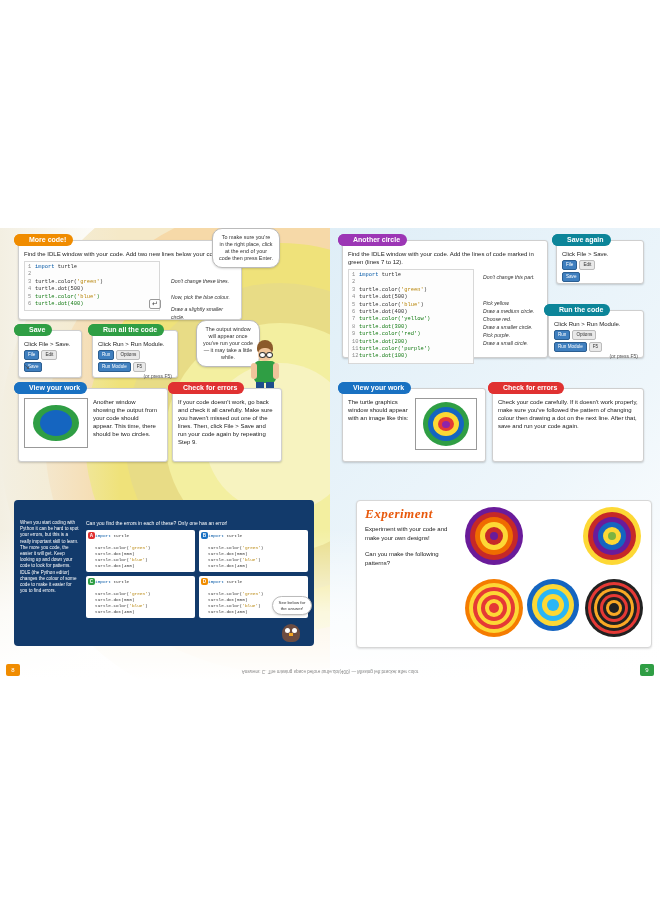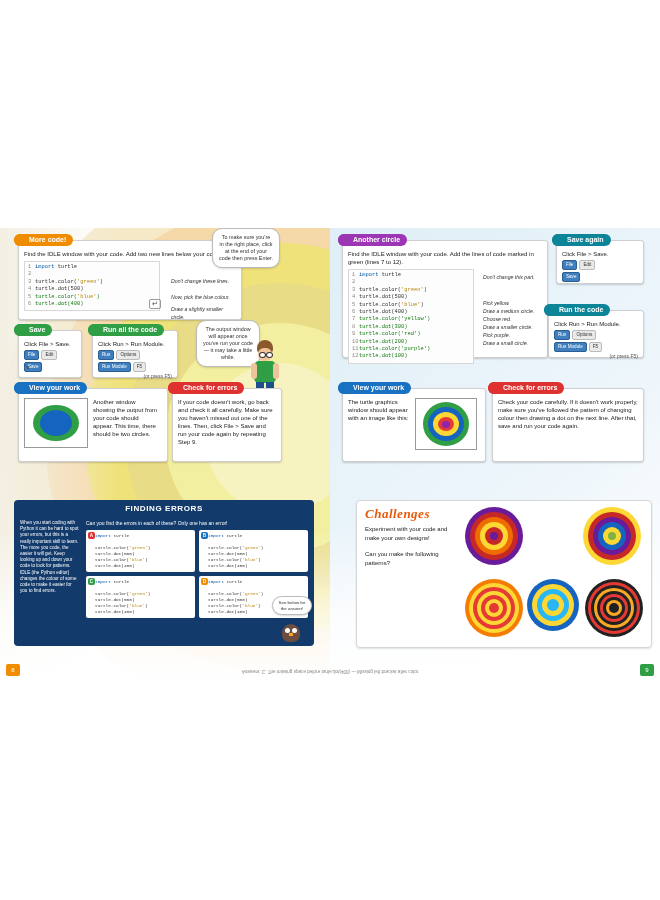--- a/index.html
+++ b/index.html
@@ -248,21 +248,20 @@
       </div>
     </div>
 
     <div class="step" style="left:492px;top:160px;width:150px;height:72px;">
       <div class="num warn-hd">!</div>
       <div class="step-hd warn-hd">Check for errors</div>
       <div class="body">Check your code carefully. If it doesn't work properly, make sure you've followed the pattern of changing colour then drawing a dot on the next line. After that, save and run your code again.</div>
     </div>
 
     <div class="fe">
-      <div class="fe-title">FINDING ERRORS</div>
       <div class="fe-left">When you start coding with Python it can be hard to spot your errors, but this is a really important skill to learn. The more you code, the easier it will get. Keep looking up and down your code to look for patterns. IDLE (the Python editor) changes the colour of some code to make it easier for you to find errors.</div>
       <div class="fe-right">
         <div class="fe-q">Can you find the errors in each of these? Only one has an error!</div>
         <div class="fe-grid">
           <div class="fe-cell">
             <div class="fe-tag" style="background:#e03131">A</div>
             <div class="fe-code"><span class="kw">import</span> turtle</div>
             <div class="fe-code">&nbsp;</div>
             <div class="fe-code">turtle.color(<span class="str">'green'</span>)</div>
             <div class="fe-code">turtle.dot(500)</div>
@@ -303,21 +302,21 @@
       </div>
       <div style="position:absolute;left:268px;top:120px;width:18px;height:24px;">
         <div class="sq" style="left:0;top:4px;width:18px;height:18px;background:#6d4c41;border-radius:9px 9px 7px 7px;"></div>
         <div class="sq" style="left:3px;top:8px;width:5px;height:5px;background:#fff;border-radius:50%;"></div>
         <div class="sq" style="left:10px;top:8px;width:5px;height:5px;background:#fff;border-radius:50%;"></div>
         <div class="sq" style="left:7px;top:13px;width:4px;height:3px;background:#f5a623;"></div>
       </div>
     </div>
 
     <div class="ch">
-      <div class="ch-title">Challenges</div>
+      <div class="ch-title">Experiment</div>
       <div class="ch-txt">Experiment with your code and make your own designs!</div>
       <div class="ch-txt" style="padding-top:8px;">Can you make the following patterns?</div>
       <div class="ch-grid">
         <div class="target" style="position:absolute;left:0;top:0;width:58px;height:58px;background:#6a1b9a;">
           <div class="target" style="position:absolute;left:5px;top:5px;width:48px;height:48px;background:#c62828;">
             <div class="target" style="position:absolute;left:5px;top:5px;width:38px;height:38px;background:#ef6c00;">
               <div class="target" style="position:absolute;left:5px;top:5px;width:28px;height:28px;background:#fdd835;">
                 <div class="target" style="position:absolute;left:5px;top:5px;width:18px;height:18px;background:#c62828;">
                   <div class="target" style="position:absolute;left:5px;top:5px;width:8px;height:8px;background:#6a1b9a;"></div>
                 </div>

